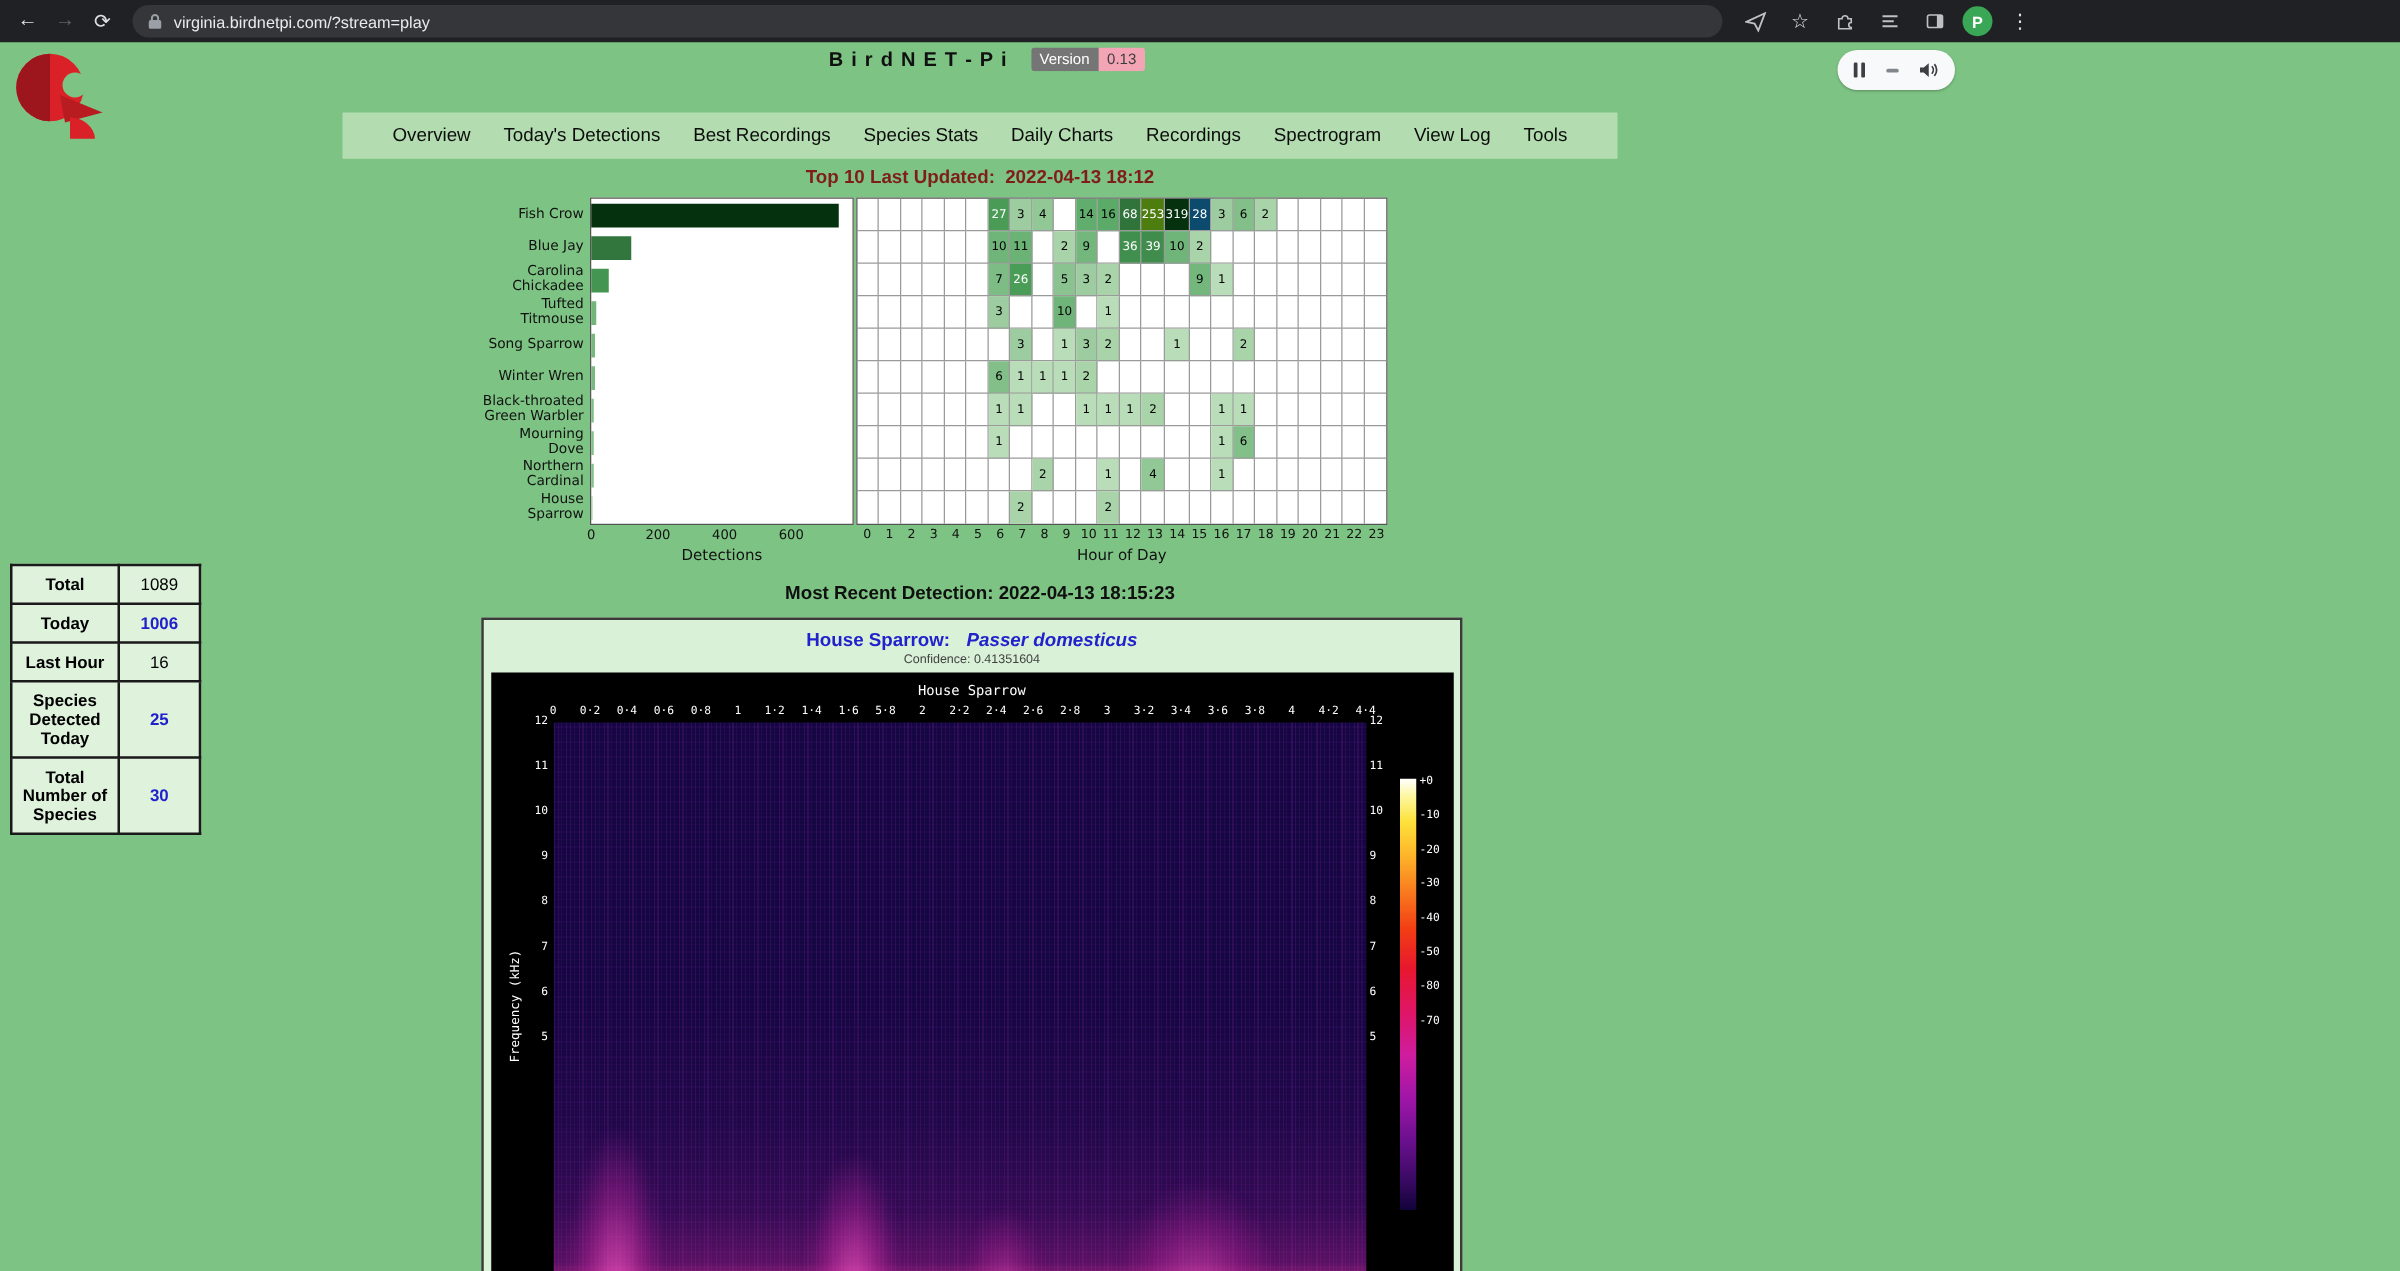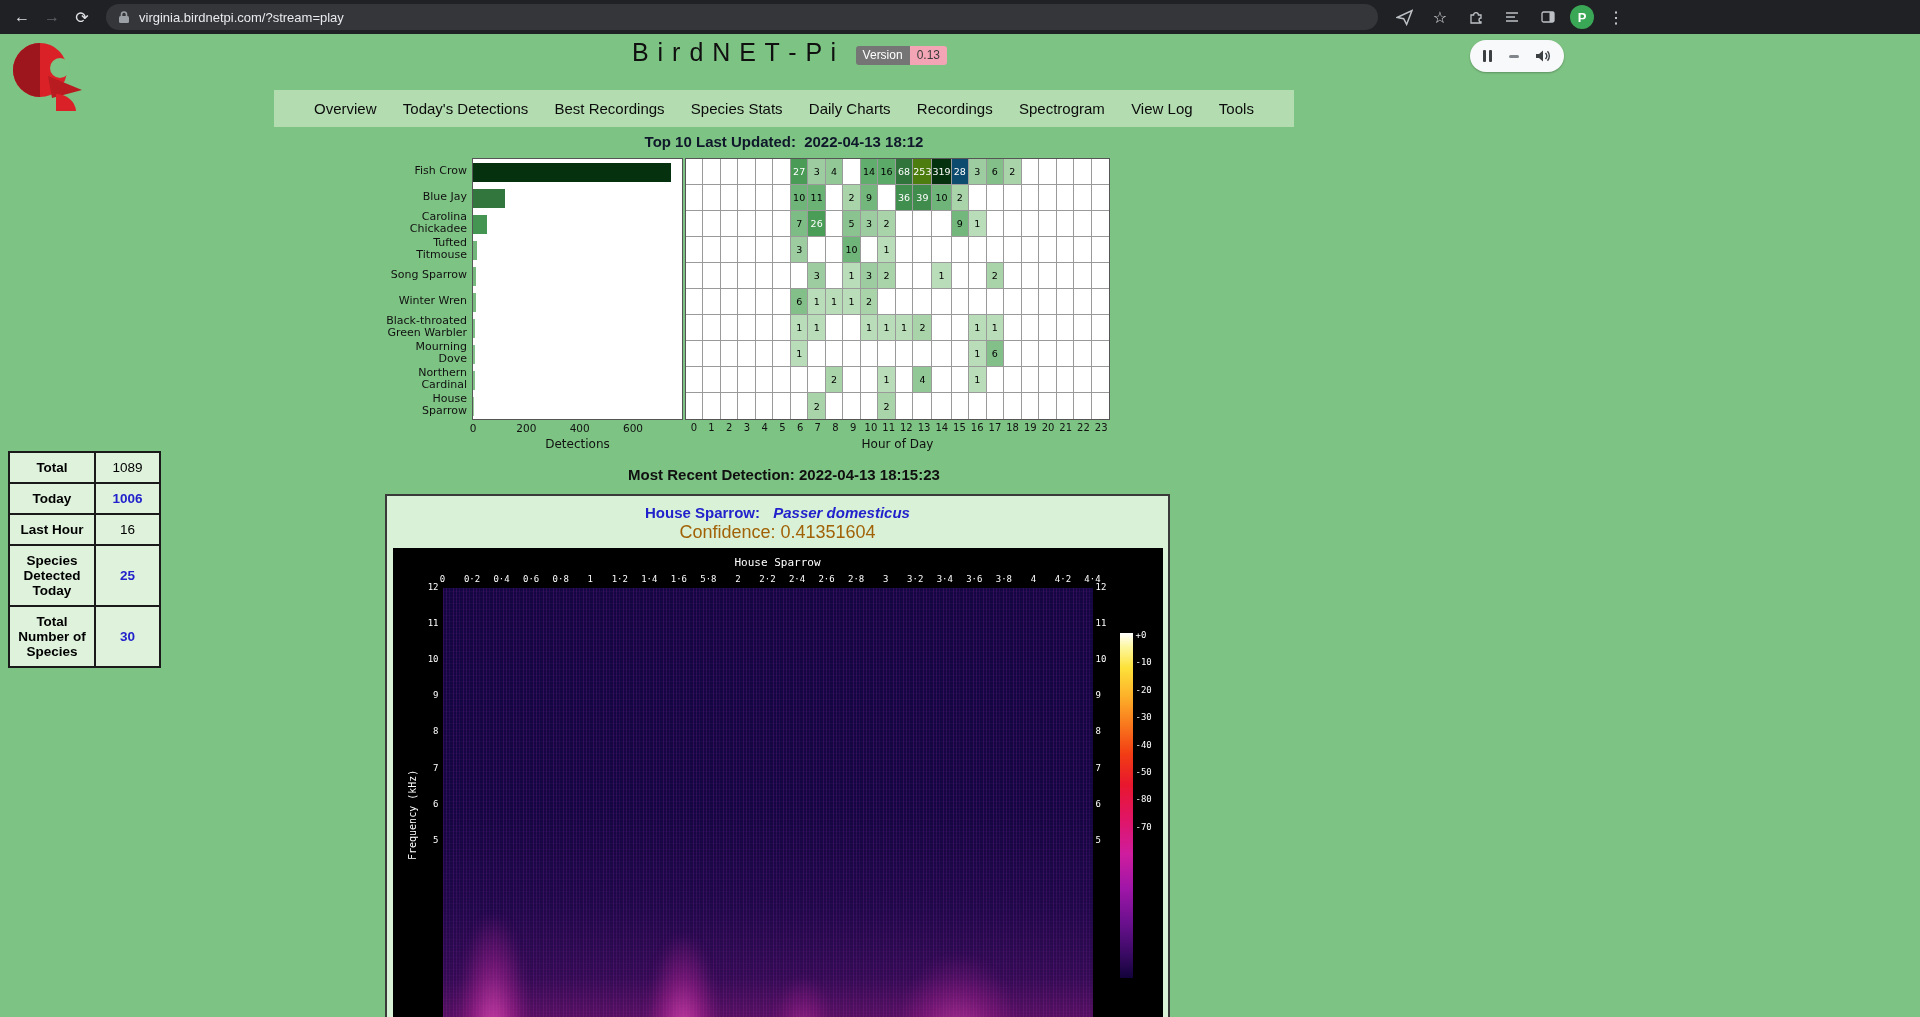--- a/index.html
+++ b/index.html
@@ -17,32 +17,32 @@
   .right-icons { display:flex; align-items:center; gap:8px; margin-left:10px; }
   .avatar { width:24px; height:24px; border-radius:50%; background:var(--avatar_green,#3aa757);
             color:#fff; font-size:13px; font-weight:bold; display:flex; align-items:center; justify-content:center; cursor:pointer; }
 
   
   .page { position:relative; width:1920px; height:983px; background:var(--page_bg,#7dc383); }
   .logo { position:absolute; left:8px; top:6px; }
   .content { position:absolute; left:0; top:0; width:1568px; height:983px; }
 
   .titlebar { position:absolute; top:4px; width:100%; text-align:center; }
-  .site-title { font-size:25px; font-weight:normal; letter-spacing:1px; color:#101010;margin-left:11px; }
+  .site-title { font-size:16px; font-weight:bold; letter-spacing:1px; color:#101010;margin-left:11px; }
   .badge { display:inline-flex; margin-left:14px; vertical-align:2px; font-size:12px; border-radius:3px; overflow:hidden; }
   .badge .k { background:var(--badge_label_bg,#757575); color:#fff; padding:2px 7px 3px; }
   .badge .v { background:var(--badge_value_bg,#f3a4b5); color:#3c3c3c; padding:2px 7px 3px; }
 
   .navbar { position:absolute; top:56px; left:50%; transform:translateX(-50%);
             width:1020px; height:37px; background:var(--nav_bg,#b3ddb0);
             display:flex; align-items:center; justify-content:space-between;
             padding:0 40px; box-sizing:border-box; font-size:15px; color:#0c0c0c; }
   .nav-item { cursor:pointer; white-space:nowrap; }
 
-  .top10 { position:absolute; top:99px; width:100%; text-align:center; font-size:15px; font-weight:bold; color:#0f172a; }
+  .top10 { position:absolute; top:99px; width:100%; text-align:center; font-size:15px; font-weight:bold; color:#7f1d1d; }
   .top10 span { margin:0 2px; }
 
   
   .chart-wrap { position:absolute; left:386px; top:124px; font-family:"DejaVu Sans",sans-serif; color:#111; }
   .chart-grid { display:flex; }
   .ylabels { width:86px; display:flex; flex-direction:column; }
   .ylabel { height:26px; display:flex; align-items:center; justify-content:flex-end;
             padding-right:5px; box-sizing:border-box; font-size:11px; line-height:1.05; text-align:right; }
   .barpanel { width:209px; height:260px; background:#fff; border:1px solid #555; position:relative; flex:0 0 auto; }
   .bar { position:absolute; left:0; height:19px; }
@@ -69,21 +69,21 @@
   .stats td { width:55px; color:#000; }
   .stats td.link { color:var(--link_blue,#2222cc); font-weight:bold; cursor:pointer; }
 
   .most-recent { position:absolute; top:432px; width:100%; text-align:center; font-size:15px; font-weight:bold; color:#101010; }
 
   
   .detect-panel { position:absolute; left:385px; top:460px; width:785px; height:560px;
                   background:var(--panel_bg,#d9f1d7); border:2px solid #3a3a3a; box-sizing:border-box; text-align:center; }
   .dp-line1 { margin-top:8px; font-size:15px; font-weight:bold; color:var(--link_blue,#2222cc); }
   .dp-sci { font-style:italic; margin-left:9px; }
-  .dp-line2 { margin-top:1px; font-size:18px; color:#a16207; }
+  .dp-line2 { margin-top:1px; font-size:10px; color:#404040; }
 
   
   .spec { position:relative; margin:5px auto 0; width:770px; height:500px; background:#000;
           color:#fff; font-family:"DejaVu Sans Mono",monospace; overflow:hidden; }
   .spec-title { position:absolute; top:8px; width:100%; text-align:center; font-size:11px; }
   .spec-xticks { position:absolute; left:50px; top:26px; width:650px; height:11px; font-size:9px; }
   .spec-xtick { position:absolute; top:0; transform:translateX(-50%); }
   .spec-plot { position:absolute; left:50px; top:40px; width:650px; height:460px;
     background:
       linear-gradient(to top, rgba(255,70,180,0.95) 0px, rgba(240,50,160,0.6) 10px,

